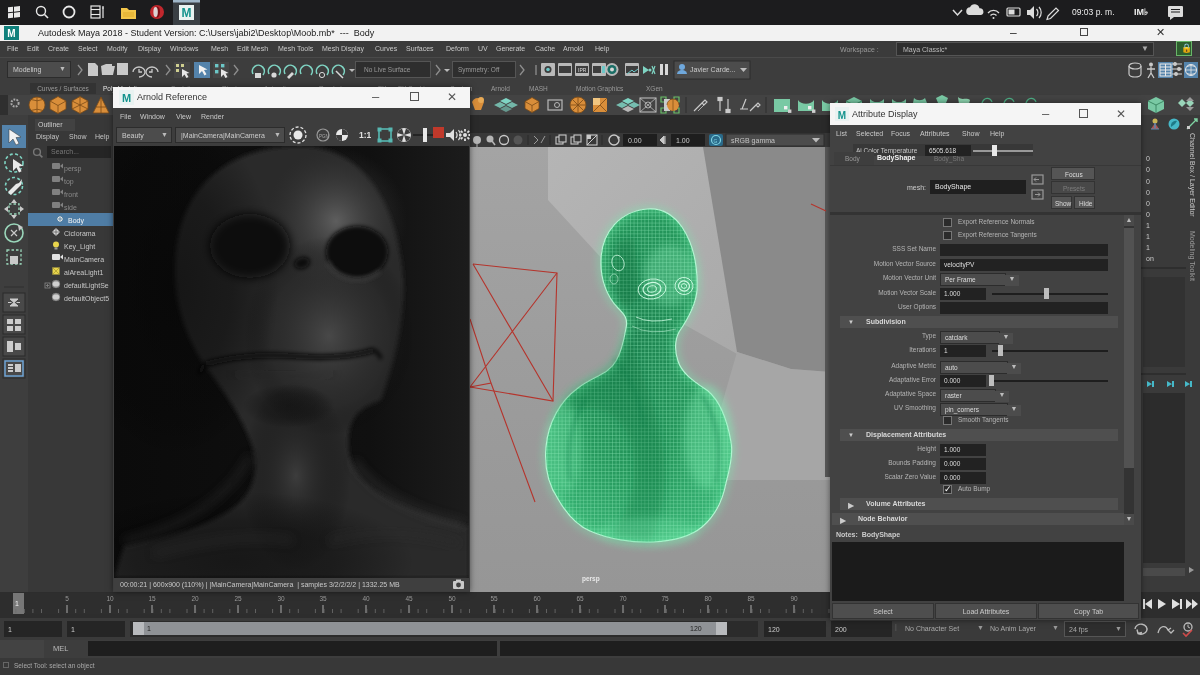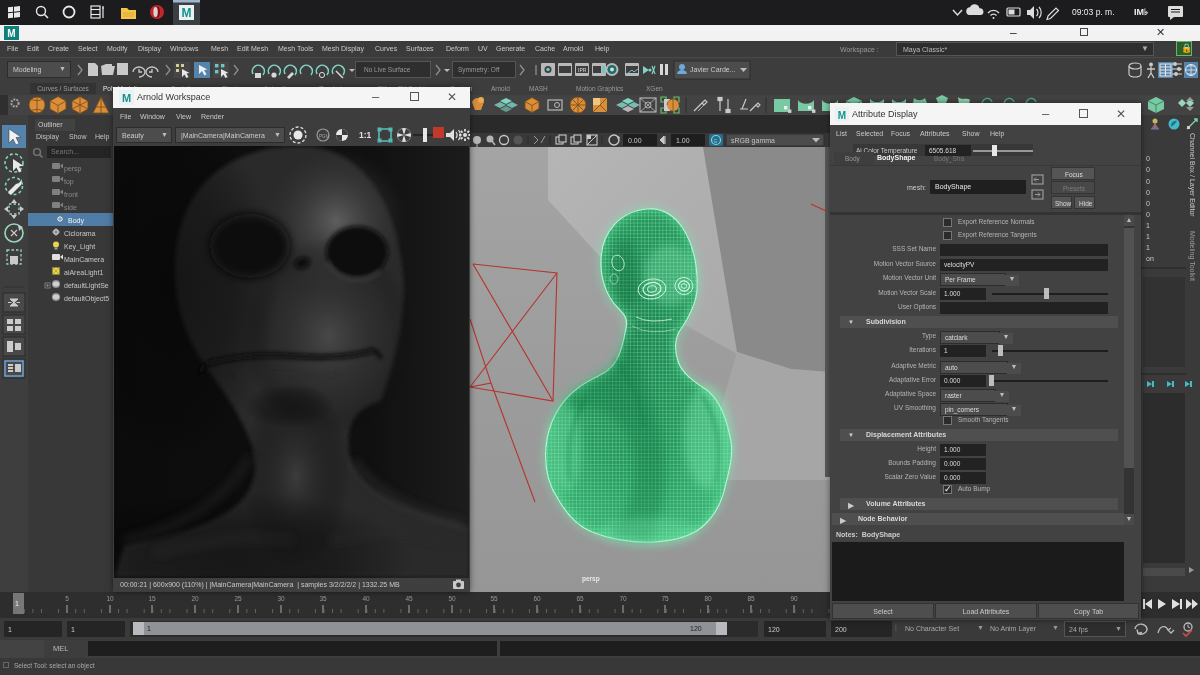--- a/index.html
+++ b/index.html
@@ -80,20 +80,21 @@
           <line x1="1171" y1="12" x2="1180" y2="12"></line>
         </g>
     </svg>
   </div>
 
   <div class="abs" style="left:0;top:25px;width:1200px;height:16px;background:#f2f2f2;">
     <svg class="abs" style="left:4px;top:1px" width="15" height="14" viewBox="0 0 15 14">
         <rect width="15" height="14" fill="#10807c"></rect>
         <text x="7.5" y="11" font-size="10" font-weight="bold" fill="#fff" text-anchor="middle">M</text>
       </svg>
+    <div class="abs" style="left:38px;top:3px;font-size:9px;color:#1a1a1a;">Autodesk Maya 2018 - Student Version: C:\Users\jabi2\Desktop\Moob.mb* &nbsp;---&nbsp; Body</div>
     <div class="abs" style="left:1010px;top:1px;width:12px;font-size:12px;color:#333;">–</div>
     <div class="abs" style="left:1080px;top:2.5px;width:8px;height:8px;border:1px solid #444;"></div>
     <div class="abs" style="left:1156px;top:1px;font-size:11px;color:#333;">✕</div>
   </div>
 
   <div class="abs" style="left:0;top:41px;width:1200px;height:16px;background:#3b3b3b;font-size:7px;color:#c9c9c9;">
     <span class="abs" style="left:7px;top:4px;">File</span>
     <span class="abs" style="left:27px;top:4px;">Edit</span>
     <span class="abs" style="left:48px;top:4px;">Create</span>
     <span class="abs" style="left:78px;top:4px;">Select</span>
@@ -819,21 +820,21 @@
     <span class="abs" style="left:14px;top:4px;font-size:6.5px;color:#aaa;">Select Tool: select an object</span>
   </div>
 
   <div class="abs" id="renderview" style="left:113px;top:87px;width:357px;height:505px;background:#3d3d3d;box-shadow:0 0 6px rgba(0,0,0,0.5);">
 
     <div class="abs" style="left:0;top:0;width:357px;height:21px;background:#f5f5f5;">
       <svg class="abs" style="left:6px;top:3px" width="15" height="15" viewBox="0 0 15 15">
           <rect width="15" height="15" fill="#e9f2f1"></rect>
           <text x="7.5" y="12" font-size="11" font-weight="bold" fill="#14938d" text-anchor="middle">M</text>
         </svg>
-      <span class="abs" style="left:24px;top:5px;font-size:9px;color:#333;">Arnold Workspace</span>
+      <span class="abs" style="left:24px;top:5px;font-size:9px;color:#333;">Arnold Reference</span>
       <span class="abs" style="left:259px;top:2px;font-size:13px;color:#555;">–</span>
       <div class="abs" style="left:297px;top:5px;width:9px;height:9px;border:1px solid #555;"></div>
       <span class="abs" style="left:334px;top:3px;font-size:12px;color:#555;">✕</span>
     </div>
 
     <div class="abs" style="left:0;top:21px;width:357px;height:17px;font-size:7px;color:#c9c9c9;">
       <span class="abs" style="left:7px;top:5px;">File</span>
       <span class="abs" style="left:27px;top:5px;">Window</span>
       <span class="abs" style="left:63px;top:5px;">View</span>
       <span class="abs" style="left:88px;top:5px;">Render</span>

